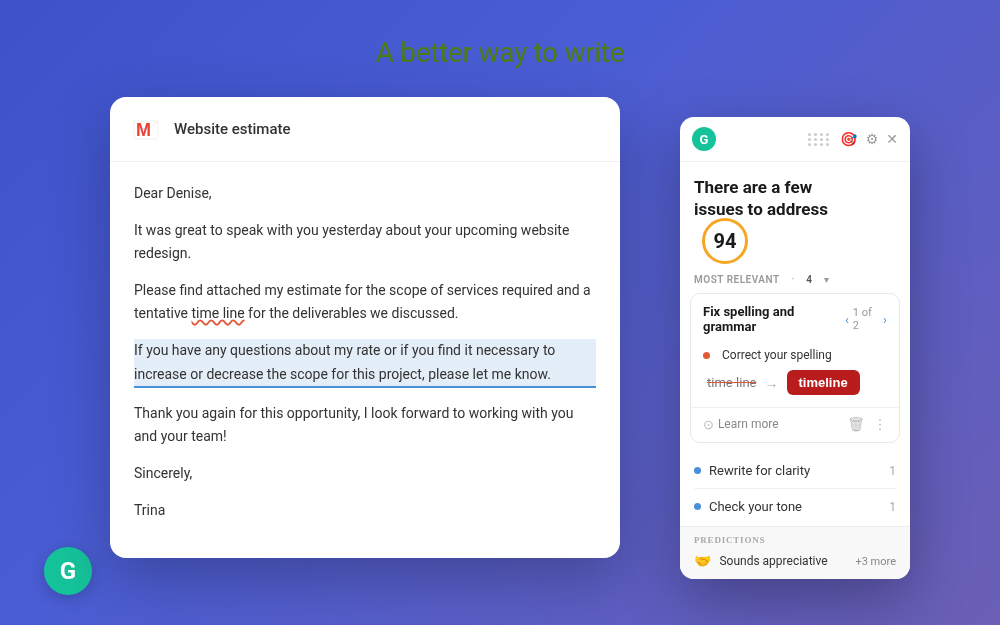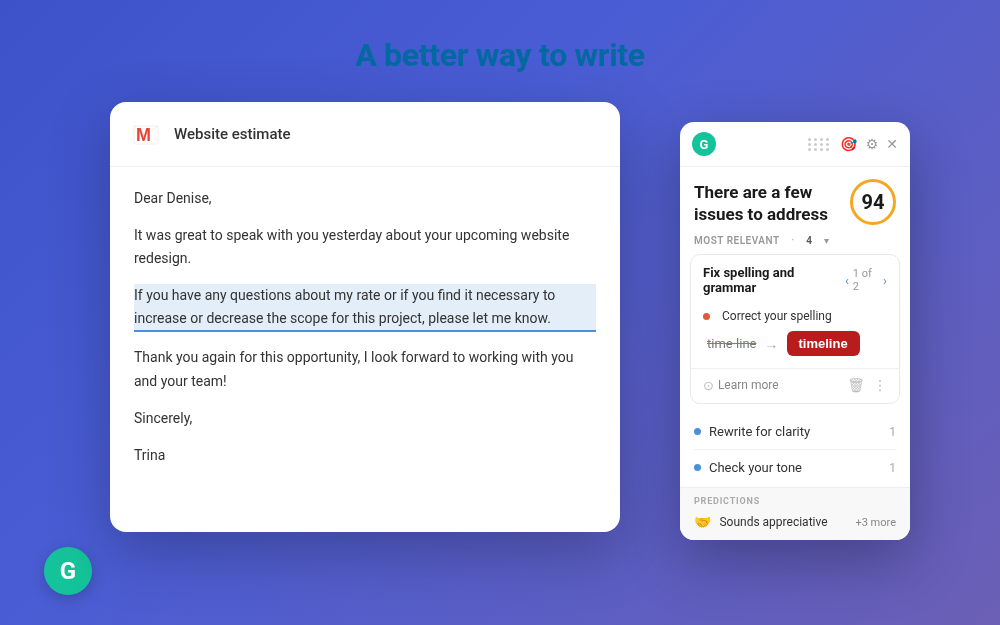--- a/index.html
+++ b/index.html
@@ -11,23 +11,23 @@
       font-family: -apple-system, BlinkMacSystemFont, 'Segoe UI', Roboto, sans-serif;
       display: flex;
       flex-direction: column;
       align-items: center;
       justify-content: flex-start;
       overflow: hidden;
       position: relative;
     }
 
     .page-title {
-      color: #0369a1;
-      font-size: 32px;
-      font-weight: 700;
+      color: #4d7c0f;
+      font-size: 28px;
+      font-weight: 400;
       margin-top: 36px;
       margin-bottom: 28px;
       letter-spacing: -0.3px;
     }
 
     .main-container {
       display: flex;
       align-items: flex-start;
       position: relative;
       width: 780px;
@@ -137,20 +137,21 @@
       color: #999;
       font-size: 14px;
       cursor: pointer;
     }
 
     .panel-title-section {
       padding: 14px 14px 6px;
       display: flex;
       align-items: flex-start;
       justify-content: center;
+      flex-direction: column;
     }
 
     .panel-title {
       font-size: 17px;
       font-weight: 700;
       color: #1a1a1a;
       line-height: 1.3;
       flex: 1;
     }
 
@@ -364,20 +365,21 @@
       border-top: 1px solid #eeeeee;
     }
 
     .predictions-label {
       font-size: 9px;
       font-weight: 700;
       color: #aaa;
       letter-spacing: 0.8px;
       text-transform: uppercase;
       margin-bottom: 8px;
+      font-family: Liberation Serif, serif;
     }
 
     .prediction-row {
       display: flex;
       align-items: center;
       gap: 8px;
     }
 
     .prediction-emoji {
       font-size: 14px;
@@ -441,20 +443,23 @@
         <path d="M4 8l12 9 12-9" stroke="#e0e0e0" stroke-width="0.5" fill="none"></path>
         <path d="M4 8l12 9L28 8" fill="none"></path>
         <text x="6" y="23" font-size="18" font-weight="900" font-family="Arial" fill="#EA4335">M</text>
       </svg>
       <span class="email-subject">Website estimate</span>
     </div>
 
     <div class="email-body">
       <p>Dear Denise,</p>
       <p>It was great to speak with you yesterday about your upcoming website redesign.</p>
+      <p>
+        <span>Please find attached my estimate for the scope of services required and a tentative </span><span class="underline-red">time line</span><span> for the deliverables we discussed.</span>
+      </p>
       <p class="highlight-blue">If you have any questions about my rate or if you find it necessary to increase or decrease the scope for this project, please let me know.</p>
       <p>Thank you again for this opportunity, I look forward to working with you and your team!</p>
       <p>Sincerely,</p>
       <p>Trina</p>
     </div>
   </div>
 
   <div class="grammarly-panel">
 
     <div class="panel-header">

